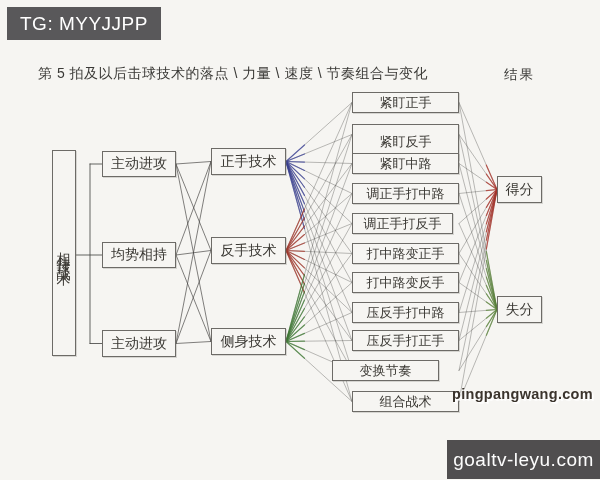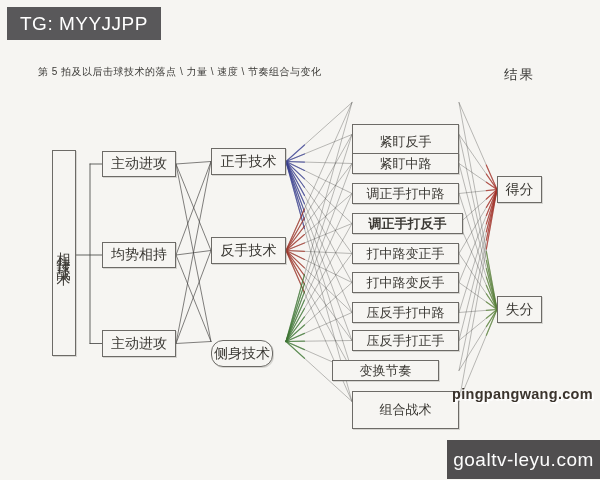--- a/index.html
+++ b/index.html
@@ -8,21 +8,21 @@
     background:#f6f5f2;
     font-family:"Liberation Sans","DejaVu Sans",sans-serif;
     color:#2f2e2c;
   }
   .tg-chip{
     position:absolute;left:7px;top:7px;height:33px;min-width:116px;
     background:#59585a;color:#fff;display:flex;align-items:center;
     padding:0 13px;font-size:19px;letter-spacing:0.5px;
   }
   .diagram-title{
-    position:absolute;left:38px;top:65px;font-size:10px;color:#3a3936;
+    position:absolute;left:38px;top:65px;font-size:14px;color:#3a3936;
     white-space:nowrap;letter-spacing:0.5px;
   }
   .result-label{
     position:absolute;left:504px;top:66px;font-size:13.5px;color:#3a3936;
     letter-spacing:2px;
   }
   #edge-layer{position:absolute;left:0;top:0;z-index:1;}
   .node{
     position:absolute;z-index:2;box-sizing:border-box;
     background:#f6f5f2;border:1px solid #6d6b67;
@@ -186,32 +186,33 @@
     </svg>
 
   <div class="node vertical" style="left:52px;top:150px;width:24px;height:206px;">相持球战术</div>
 
   <div class="node" style="left:102px;top:151px;width:74px;height:26px;">主动进攻</div>
   <div class="node" style="left:102px;top:242px;width:74px;height:26px;">均势相持</div>
   <div class="node" style="left:102px;top:330px;width:74px;height:27px;">主动进攻</div>
 
   <div class="node" style="left:211px;top:148px;width:75px;height:27px;">正手技术</div>
   <div class="node" style="left:211px;top:237px;width:75px;height:27px;">反手技术</div>
-  <div class="node" style="left:211px;top:340px;width:62px;height:27px;border-radius:12px;">侧身技术</div>
-
+  <div class="node" style="left:211px;top:328px;width:75px;height:27px;">侧身技术</div>
+
+  <div class="node small" style="left:352px;top:92px;width:107px;height:21px;">紧盯正手</div>
   <div class="node small" style="left:352px;top:124px;width:107px;height:36px;">紧盯反手</div>
   <div class="node small" style="left:352px;top:153px;width:107px;height:21px;">紧盯中路</div>
   <div class="node small" style="left:352px;top:183px;width:107px;height:21px;">调正手打中路</div>
-  <div class="node small" style="left:352px;top:213px;width:111px;height:21px;font-weight:bold;">调正手打反手</div>
+  <div class="node small" style="left:352px;top:213px;width:101px;height:21px;">调正手打反手</div>
   <div class="node small" style="left:352px;top:243px;width:107px;height:21px;">打中路变正手</div>
   <div class="node small" style="left:352px;top:272px;width:107px;height:21px;">打中路变反手</div>
   <div class="node small" style="left:352px;top:302px;width:107px;height:21px;">压反手打中路</div>
   <div class="node small" style="left:352px;top:330px;width:107px;height:21px;">压反手打正手</div>
   <div class="node small" style="left:332px;top:360px;width:107px;height:21px;">变换节奏</div>
-  <div class="node small" style="left:352px;top:391px;width:107px;height:38px;text-align:right;">组合战术</div>
+  <div class="node small" style="left:352px;top:391px;width:107px;height:21px;text-align:right;">组合战术</div>
 
   <div class="node" style="left:497px;top:176px;width:45px;height:27px;">得分</div>
   <div class="node" style="left:497px;top:296px;width:45px;height:27px;">失分</div>
 
   <div class="site-watermark">pingpangwang.com</div>
 
   <div class="footer-bar">
     <span>goaltv-leyu.com</span>
   </div>
 

